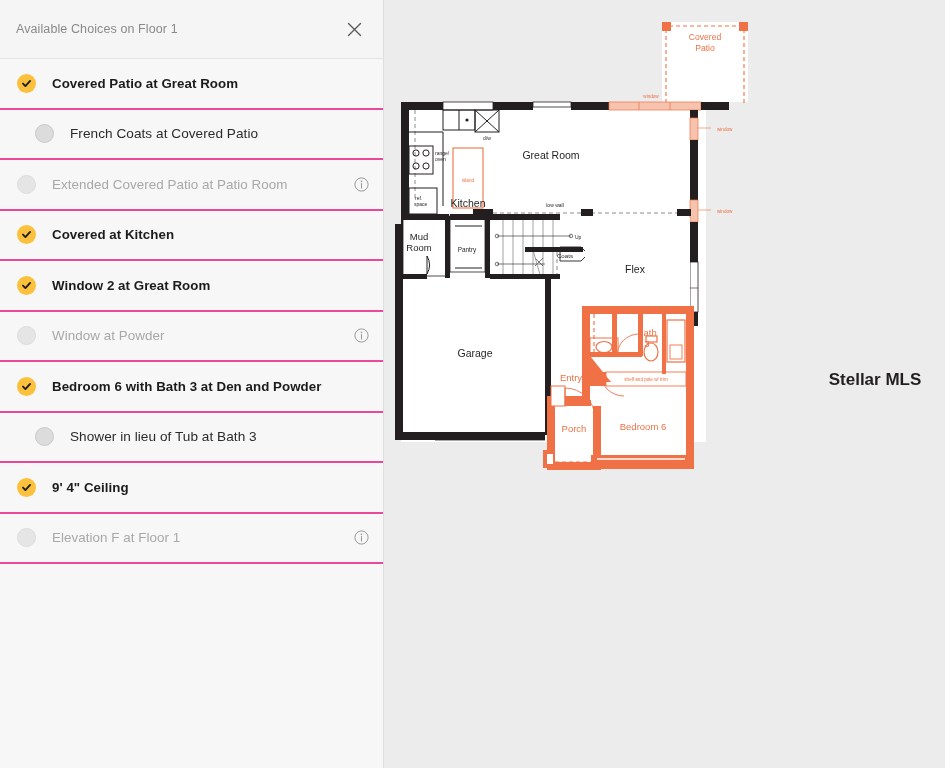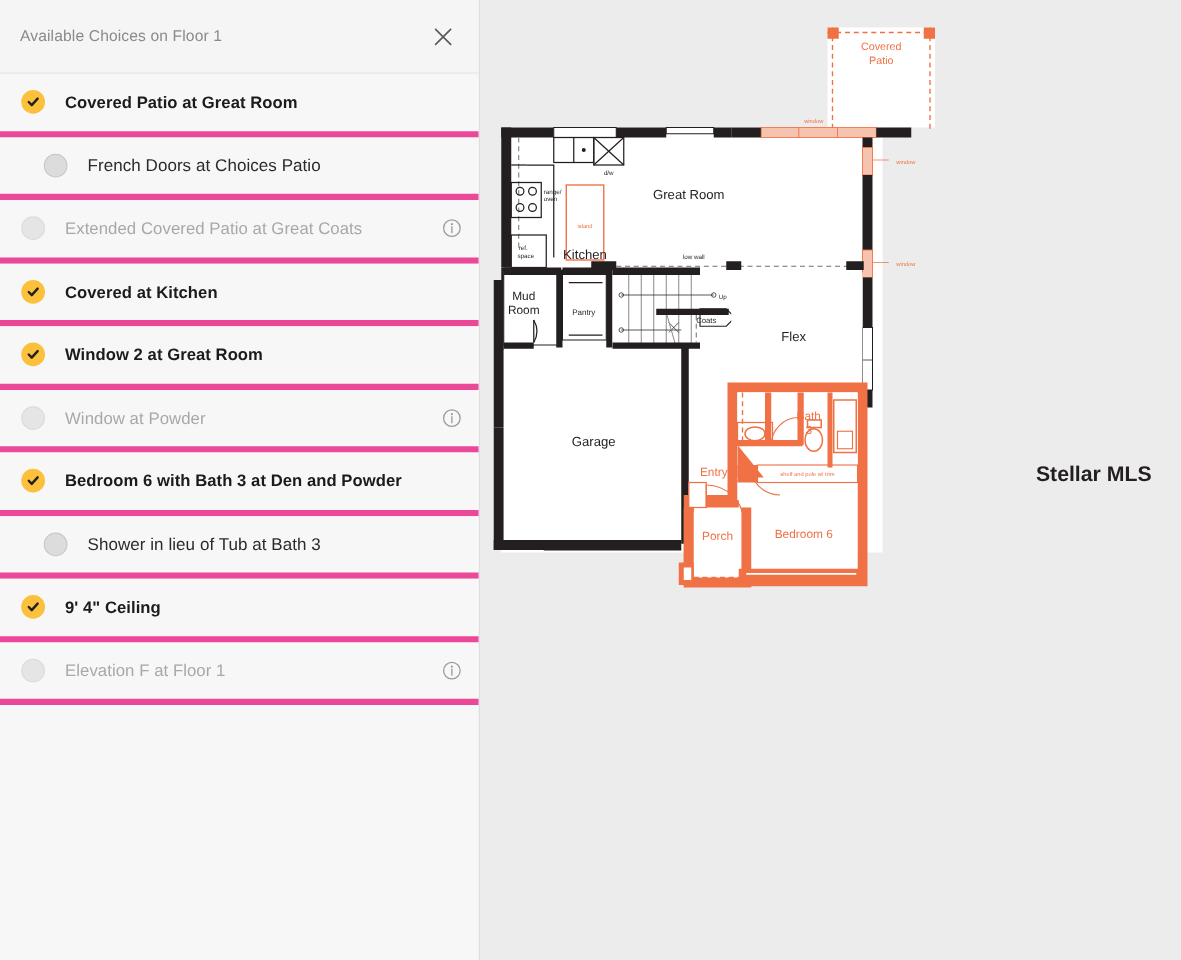--- a/index.html
+++ b/index.html
@@ -58,21 +58,21 @@
     padding: 0;
   }
   #close-btn svg { display: block; }
 
   
   .choice-row {
     position: relative;
     height: 50.5px;
     display: flex;
     align-items: center;
-    border-bottom: 5px solid #ec4899;
+    border-bottom: 2px solid #ec4899;
     background: #f7f7f7;
     box-sizing: border-box;
     padding-right: 14px;
     cursor: pointer;
   }
   .choice-row.level-0 { padding-left: 17px; }
   .choice-row.level-1 { padding-left: 35px; }
 
   .state-icon {
     width: 19px;
@@ -159,25 +159,25 @@
       <div class="choice-row level-0 selected">
         <span class="state-icon checked">
           <svg width="11" height="11" viewBox="0 0 11 11" aria-hidden="true">
             <path d="M2 5.6 L4.4 8.1 L9.1 2.9" stroke="#231f20" stroke-width="1.9" fill="none" stroke-linecap="round" stroke-linejoin="round"></path>
           </svg>
         </span>
         <span class="choice-label">Covered Patio at Great Room</span>
       </div>
       <div class="choice-row level-1 selectable">
         <span class="state-icon unchecked"></span>
-        <span class="choice-label">French Doors at Choices Patio</span>
+        <span class="choice-label">French Coats at Covered Patio</span>
       </div>
       <div class="choice-row level-0 disabled">
         <span class="state-icon unchecked faded"></span>
-        <span class="choice-label">Extended Covered Patio at Great Coats</span>
+        <span class="choice-label">Extended Covered Patio at Patio Room</span>
         <span class="info-icon">
           <svg width="15" height="15" viewBox="0 0 15 15" aria-hidden="true">
             <circle cx="7.5" cy="7.5" r="6.6" fill="none" stroke="#9a9a9a" stroke-width="1"></circle>
             <circle cx="7.5" cy="4.3" r=".85" fill="#9a9a9a"></circle>
             <path d="M7.5 6.4 L7.5 11.1" stroke="#9a9a9a" stroke-width="1.05" stroke-linecap="round"></path>
           </svg>
         </span>
       </div>
       <div class="choice-row level-0 selected">
         <span class="state-icon checked">

